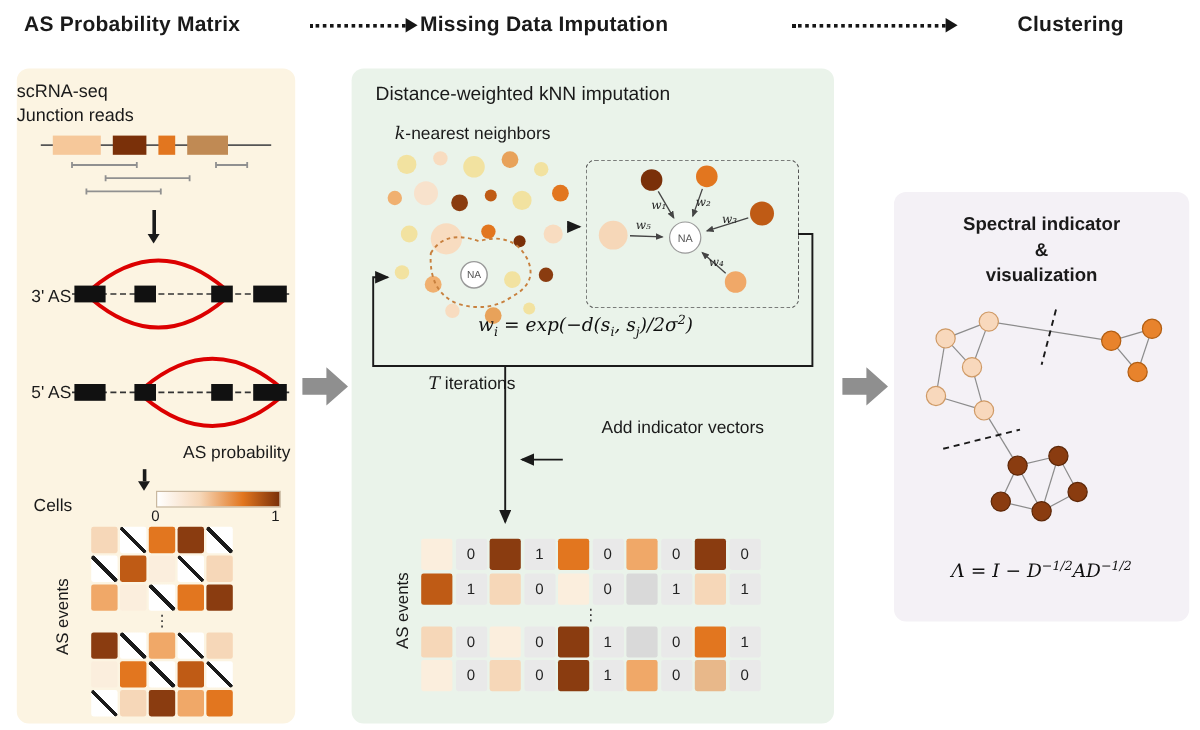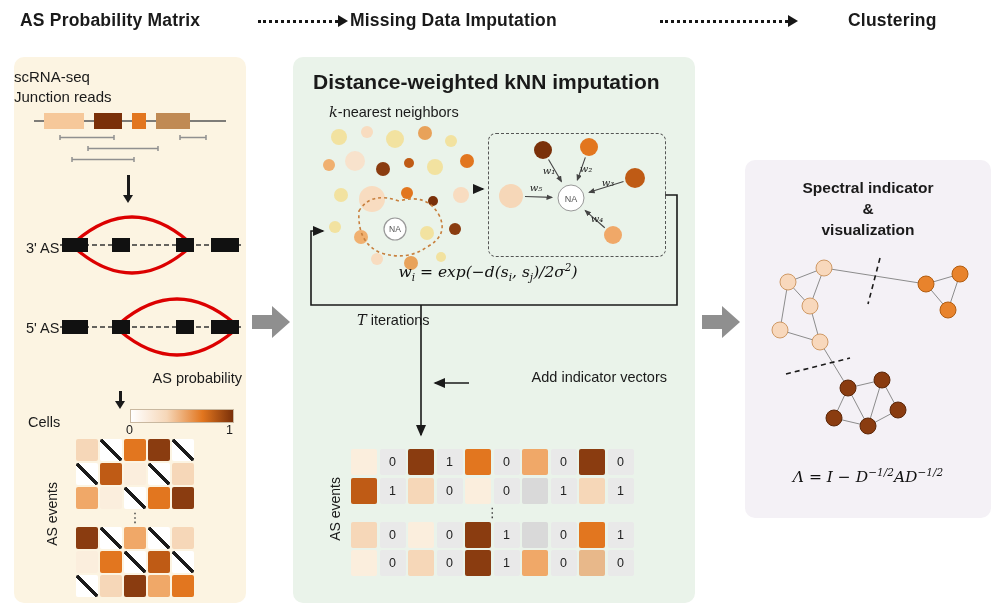--- a/index.html
+++ b/index.html
@@ -8,21 +8,21 @@
   .abs{position:absolute}
   .hdr{position:absolute;top:10px;font-size:17.5px;font-weight:700;letter-spacing:.2px}
   .dotarrow{position:absolute;top:20px;border-top:3px dotted #161616}
   .dotarrow::after{content:"";position:absolute;right:-10px;top:-8px;width:0;height:0;
                    border:6.5px solid transparent;border-left:10px solid #161616;border-right:0}
   .panel{position:absolute;border-radius:10px}
   .panel.left{left:14px;top:57px;width:232px;height:546px;background:#fcf4e2}
   .panel.mid{left:293px;top:57px;width:402px;height:546px;background:#eaf3ea}
   .panel.right{left:745px;top:160px;width:246px;height:358px;background:#f4f1f6}
   .ptitle{position:absolute;left:0;top:10px;width:100%;text-align:left;font-size:15px;line-height:1.3}
-  .mtitle{position:absolute;left:20px;top:13px;font-size:21px;font-weight:700}
+  .mtitle{position:absolute;left:20px;top:13px;font-size:16px;font-weight:400}
   .rtitle{position:absolute;left:0;top:18px;width:100%;text-align:center;font-size:15.5px;font-weight:700;line-height:1.35}
   .lbl{position:absolute;font-size:14.5px;line-height:1.3}
   .lbl i{font-family:"DejaVu Serif",serif}
   .slbl{position:absolute;font-size:12.5px}
   .vlabel{position:absolute;writing-mode:vertical-rl;transform:rotate(180deg);font-size:14px}
   .darrow{position:absolute;width:2.5px;background:#1a1a1a}
   .darrow::after{content:"";position:absolute;left:50%;transform:translateX(-50%);bottom:-8px;
                  width:0;height:0;border:5.5px solid transparent;border-top:8.5px solid #1a1a1a;border-bottom:0}
   .scalebar{position:absolute;background:linear-gradient(90deg,#ffffff,#f6d7b8 35%,#e2761f 70%,#7a3009);
             border:1px solid #c9b8a0}
@@ -217,21 +217,21 @@
       <path d="M372,138 h12 v110 H18 V174 h12" fill="none" stroke="#1a1a1a" stroke-width="1.6" marker-end="url(#marr)"></path>
       <path d="M180,132 h10" fill="none" stroke="#1a1a1a" stroke-width="1.6" marker-end="url(#marr)"></path>
       <path d="M128,248 V378" fill="none" stroke="#1a1a1a" stroke-width="1.6" marker-end="url(#marr)"></path>
       <path d="M176,326 H142" fill="none" stroke="#1a1a1a" stroke-width="1.6" marker-end="url(#marr)"></path>
     </svg>
 
     <div class="math" style="left:55px;top:204px;width:280px;text-align:center"><span>w</span><sub>i</sub><span> = exp(−d(s</span><sub>i</sub><span>, s</span><sub>j</sub><span>)/2σ</span><sup>2</sup><span>)</span></div>
 
     <div class="lbl" style="left:64px;top:254px"><i>T</i><span> iterations</span></div>
 
-    <div class="lbl" style="left:178px;top:311px;width:196px;text-align:right">
+    <div class="lbl" style="left:178px;top:291px;width:196px;text-align:center">
       <div>Add indicator vectors</div>
     </div>
 
     <div class="vlabel" style="left:34px;top:420px">AS events</div>
 
     <div class="mat-stack" style="left:58px;top:392px">
       <div class="matrix" style="--cs:26px;grid-template-columns:repeat(10,26px);gap:2.5px">
           <div class="mcell" style="background: rgb(251, 238, 221);"></div>
           <div class="mcell ind">0</div>
           <div class="mcell" style="background: rgb(138, 60, 16);"></div>

